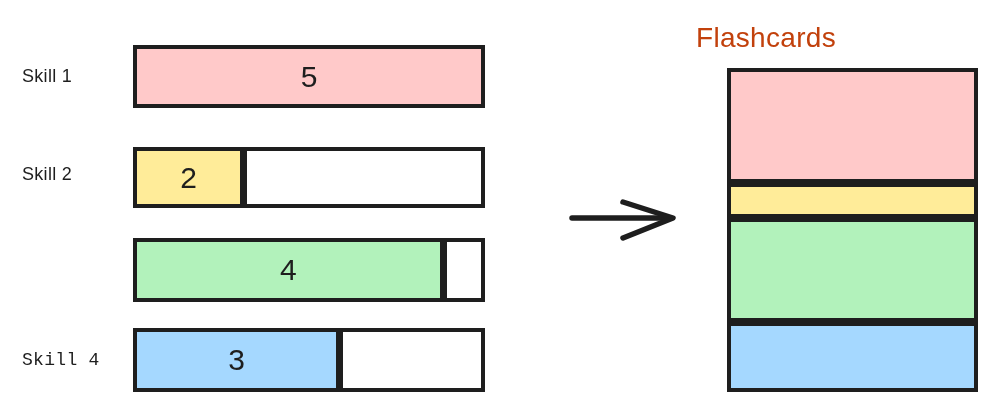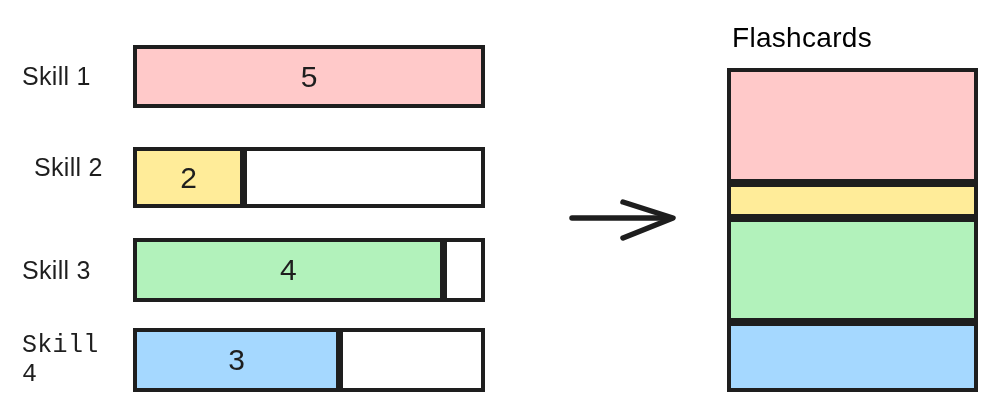--- a/index.html
+++ b/index.html
@@ -5,24 +5,24 @@
   * { margin: 0; padding: 0; box-sizing: border-box; }
   html, body { width: 998px; height: 411px; overflow: hidden; }
   body { font-family: "Liberation Sans", "DejaVu Sans", sans-serif; background: #ffffff; }
 
   .canvas { position: relative; width: 998px; height: 411px; background: #ffffff; }
 
   
   .skill-label {
     position: absolute; left: 22px; width: 105px;
     display: flex; align-items: center;
-    font-size: 25px; color: #1e1e1e; letter-spacing: 0.3px;
+    font-size: 18px; color: #1e1e1e; letter-spacing: 0.3px;
   }
   .lbl-1 { top: 45px;  height: 63px; }
-  .lbl-2 { top: 137px; height: 61px; margin-left: 12px; }
+  .lbl-2 { top: 144px; height: 61px; }
   .lbl-3 { top: 238px; height: 64px; }
   .lbl-4 { top: 328px; height: 64px; font-family: Liberation Mono, monospace; }
 
   .skill-bar {
     position: absolute; left: 133px; width: 352px;
     border: 4px solid #1e1e1e; background: #ffffff;
     display: flex; align-items: stretch;
   }
   .bar-1 { top: 45px;  height: 63px; }
   .bar-2 { top: 147px; height: 61px; }
@@ -39,38 +39,37 @@
   .fill-4 { width: 60%; }
   .bar-rest { flex: 1; background: #ffffff; }
 
   .bar-value { font-size: 30px; color: #1e1e1e; }
 
   
   .arrow-wrap { position: absolute; left: 565px; top: 189px; width: 118px; height: 62px; }
 
   
   .stack-title {
-    position: absolute; left: 732px; top: 22px;
-    font-size: 28px; color: #000000; letter-spacing: 0.3px;
+    position: absolute; left: 696px; top: 22px;
+    font-size: 28px; color: #c2410c; letter-spacing: 0.3px;
   }
   .stack { position: absolute; left: 727px; top: 68px; width: 251px; }
   .stack-seg { width: 100%; border: 4px solid #1e1e1e; }
   .seg-1 { height: 115px; }
   .seg-2 { height: 35px; }
   .seg-3 { height: 104px; }
   .seg-4 { height: 70px; }
 </style>
 </head>
 <body>
 
 <div class="canvas">
 
   <div class="skill-label lbl-1">Skill 1</div>
   <div class="skill-label lbl-2">Skill 2</div>
-  <div class="skill-label lbl-3">Skill 3</div>
   <div class="skill-label lbl-4">Skill 4</div>
 
   <div class="skill-bar bar-1">
     <div class="bar-fill full" style="background-color: rgb(255, 201, 201);">
       <span class="bar-value">5</span>
     </div>
   </div>
 
   <div class="skill-bar bar-2">
     <div class="bar-fill fill-2" style="background-color: rgb(255, 236, 153);">

